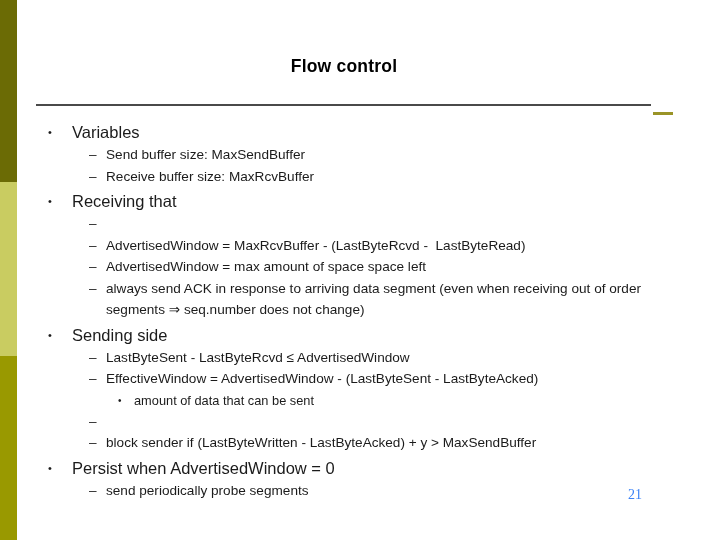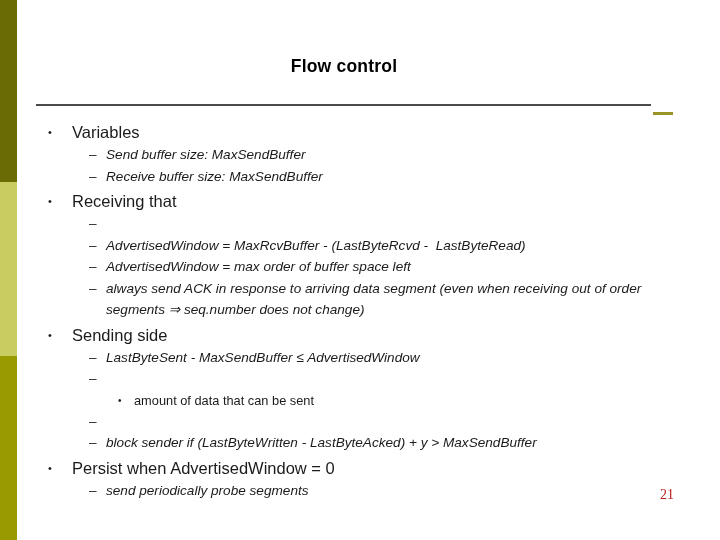--- a/index.html
+++ b/index.html
@@ -115,30 +115,30 @@
   .lvl3 .marker {
     width: 90px;
     flex: 0 0 90px;
     font-size: 10px;
     line-height: 21px;
     padding-left: 74px;
     box-sizing: border-box;
   }
 
   .txt { white-space: pre-wrap; }
-  .lvl2 .txt { max-width: 540px; font-style: italic; }
+  .lvl2 .txt { max-width: 540px; }
 
   
   #page-number {
     position: absolute;
-    left: 660px;
+    left: 628px;
     top: 487px;
     font-family: "Liberation Serif", serif;
     font-size: 14px;
-    color: #b91c1c;
+    color: #3b82f6;
   }
 </style>
 </head>
 <body>
 
 <div id="slide">
 
   <div class="side-band" id="band-top" style="background: rgb(107, 107, 5);"></div>
   <div class="side-band" id="band-middle" style="background: rgb(201, 204, 97);"></div>
   <div class="side-band" id="band-bottom" style="background: rgb(153, 153, 0);"></div>
@@ -152,51 +152,52 @@
       <div class="line lvl1">
         <span class="marker">•</span>
         <span class="txt">Variables</span>
       </div>
       <div class="line lvl2">
         <span class="marker">–</span>
         <span class="txt">Send buffer size: MaxSendBuffer</span>
       </div>
       <div class="line lvl2">
         <span class="marker">–</span>
-        <span class="txt">Receive buffer size: MaxSendBuffer</span>
+        <span class="txt">Receive buffer size: MaxRcvBuffer</span>
       </div>
       <div class="line lvl1">
         <span class="marker">•</span>
         <span class="txt">Receiving that</span>
       </div>
       <div class="line lvl2">
         <span class="marker">–</span>
       </div>
       <div class="line lvl2">
         <span class="marker">–</span>
         <span class="txt">AdvertisedWindow = MaxRcvBuffer - (LastByteRcvd -  LastByteRead)</span>
       </div>
       <div class="line lvl2">
         <span class="marker">–</span>
-        <span class="txt">AdvertisedWindow = max order of buffer space left</span>
+        <span class="txt">AdvertisedWindow = max amount of space space left</span>
       </div>
       <div class="line lvl2">
         <span class="marker">–</span>
         <span class="txt">always send ACK in response to arriving data segment (even when receiving out of order segments ⇒ seq.number does not change)</span>
       </div>
       <div class="line lvl1">
         <span class="marker">•</span>
         <span class="txt">Sending side</span>
       </div>
       <div class="line lvl2">
         <span class="marker">–</span>
-        <span class="txt">LastByteSent - MaxSendBuffer ≤ AdvertisedWindow</span>
-      </div>
-      <div class="line lvl2">
-        <span class="marker">–</span>
+        <span class="txt">LastByteSent - LastByteRcvd ≤ AdvertisedWindow</span>
+      </div>
+      <div class="line lvl2">
+        <span class="marker">–</span>
+        <span class="txt">EffectiveWindow = AdvertisedWindow - (LastByteSent - LastByteAcked)</span>
       </div>
       <div class="line lvl3">
         <span class="marker">•</span>
         <span class="txt">amount of data that can be sent</span>
       </div>
       <div class="line lvl2">
         <span class="marker">–</span>
       </div>
       <div class="line lvl2">
         <span class="marker">–</span>

